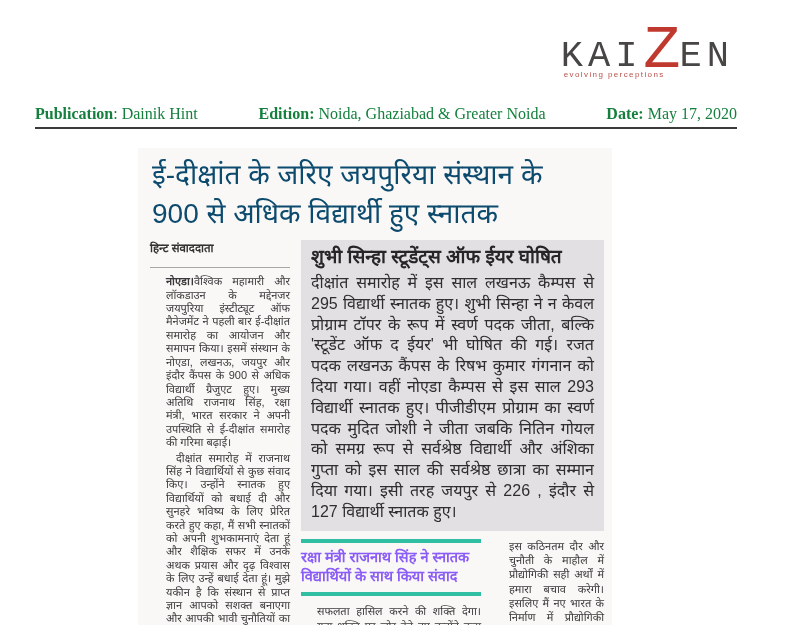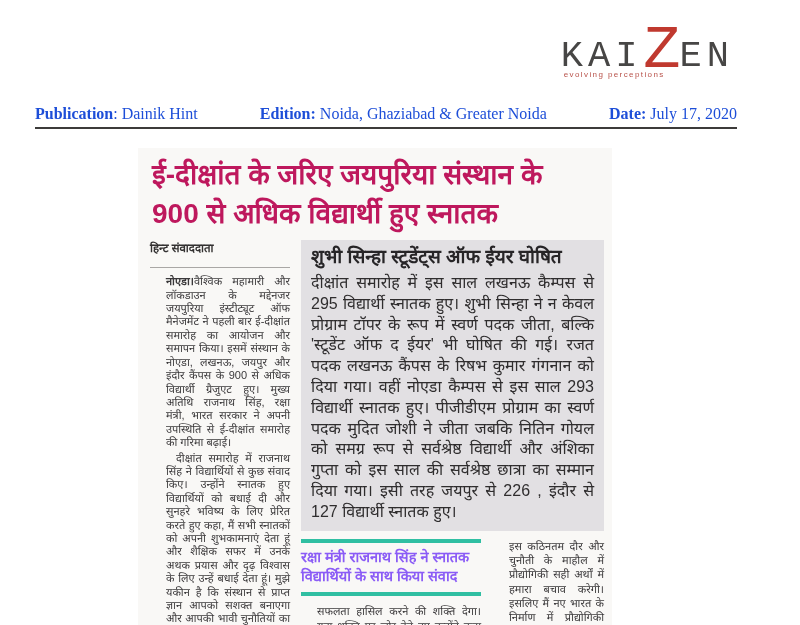--- a/index.html
+++ b/index.html
@@ -26,33 +26,33 @@
   .logo-tagline {
     font-size:8px; color:#b8524a; letter-spacing:1.4px;
     margin-top:-5px; margin-left:3px;
   }
 
   
   .meta {
     position:absolute; top:105px; left:35px; width:702px;
     border-bottom:2px solid #3c3b3a; padding-bottom:4px;
     font-family:"Liberation Serif","DejaVu Serif",serif;
-    font-size:16px; color:#1d4ed8;
+    font-size:16px; color:#15803d;
     display:flex; justify-content:space-between; align-items:baseline;
   }
   .meta b { font-weight:bold; }
 
   
   .clipping {
     position:absolute; left:138px; top:148px; width:474px; height:477px;
     background:#f9f8f6; overflow:hidden;
   }
   .headline {
-    font-size:28px; font-weight:bold; line-height:1.38;
-    padding:8px 18px 0 14px; color:#be185d;
+    font-size:28px; font-weight:normal; line-height:1.38;
+    padding:8px 18px 0 14px; color:#0c4a6e;
   }
   .content { display:flex; padding:7px 8px 0 12px; }
 
   .col-left { width:140px; flex:none; }
   .byline {
     font-weight:bold; font-size:11.5px; color:#333131;
     border-bottom:1px solid #a9a7a5; padding-bottom:12px; margin-bottom:7px;
   }
   .body-text {
     font-size:11px; line-height:1.22; text-align:justify; color:#3a383a;margin-left:16px;
@@ -86,21 +86,21 @@
     <span class="logo-kai">KAI</span>
       <span class="logo-z">Z</span>
       <span class="logo-en">EN</span>
   </div>
   <div class="logo-tagline">evolving perceptions</div>
 </div>
 
 <div class="meta">
   <span><b>Publication</b><span>: Dainik Hint</span></span>
   <span><b>Edition:</b><span> Noida, Ghaziabad &amp; Greater Noida</span></span>
-  <span><b>Date:</b><span> July 17, 2020</span></span>
+  <span><b>Date:</b><span> May 17, 2020</span></span>
 </div>
 
 <div class="clipping">
 
   <div class="headline">
     <div>ई-दीक्षांत के जरिए जयपुरिया संस्थान के</div>
     <div>900 से अधिक विद्यार्थी हुए स्नातक</div>
   </div>
 
   <div class="content">

